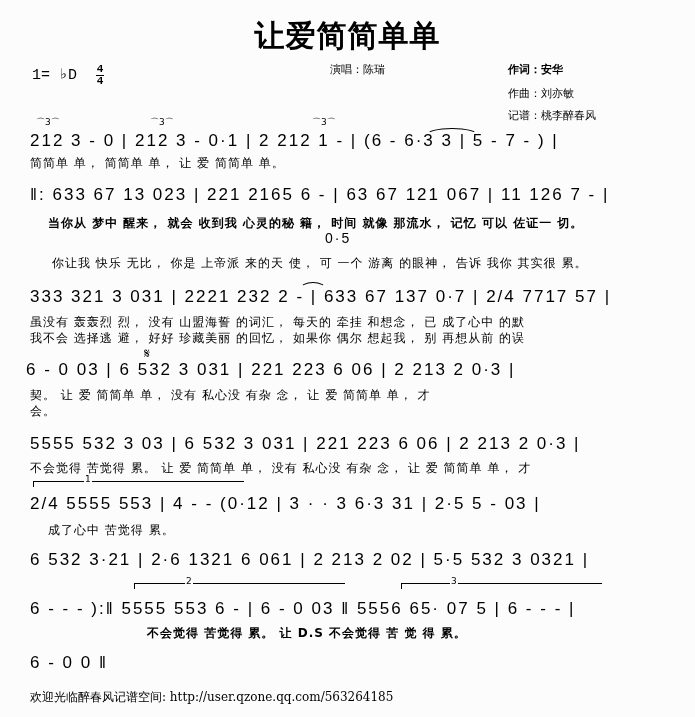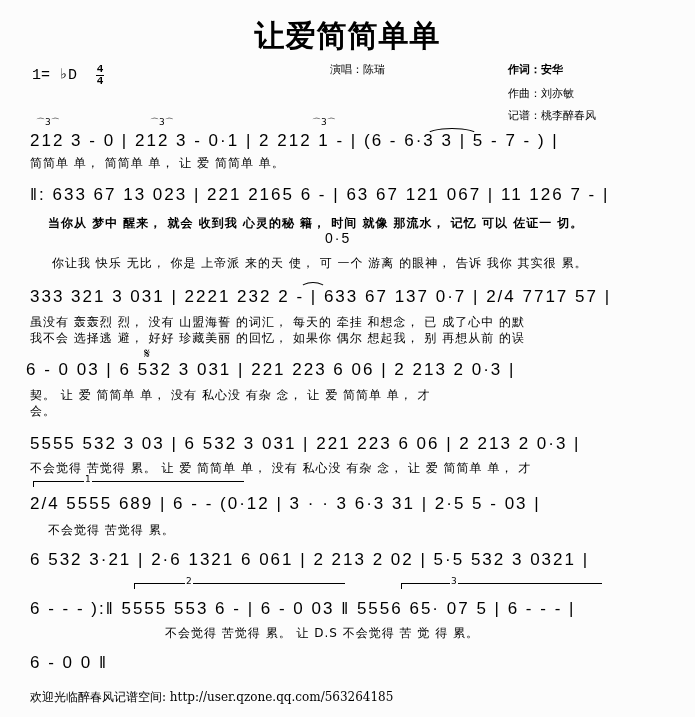--- a/index.html
+++ b/index.html
@@ -57,29 +57,29 @@
 <div class="abs notes" style="left:26px;top:360px;">6 - 0 03 | 6 532 3 031 | 221 223 6 06 | 2 213 2 0·3 |</div>
 <div class="abs lyric" style="left:30px;top:387px;">契。      让    爱 简简单  单，  没有    私心没 有杂   念， 让     爱 简简单  单，    才</div>
 <div class="abs lyric" style="left:30px;top:403px;">会。</div>
 
 <div class="abs notes" style="left:30px;top:434px;">5555 532 3 03 | 6 532 3 031 | 221 223 6 06 | 2 213 2 0·3 |</div>
 <div class="abs lyric" style="left:30px;top:460px;">不会觉得 苦觉得 累。 让    爱 简简单  单， 没有   私心没 有杂  念， 让     爱 简简单 单，      才</div>
 
 <div class="bracket" style="left:33px;top:481px;width:210px;">
     <span style="left:50px;">1</span>
   </div>
-<div class="abs notes" style="left:30px;top:494px;">2/4 5555 689 | 6 - - (0·12 | 3 · · 3 6·3 31 | 2·5 5 - 03 |</div>
-<div class="abs lyric" style="left:48px;top:522px;">不会觉得  苦觉得      累。</div>
+<div class="abs notes" style="left:30px;top:494px;">2/4 5555 553 | 4 - - (0·12 | 3 · · 3 6·3 31 | 2·5 5 - 03 |</div>
+<div class="abs lyric" style="left:48px;top:522px;">成了心中  苦觉得      累。</div>
 
 <div class="abs notes" style="left:30px;top:550px;">6 532 3·21 | 2·6 1321 6 061 | 2 213 2 02 | 5·5 532 3 0321 |</div>
 
 <div class="bracket" style="left:134px;top:583px;width:210px;">
     <span style="left:50px;">2</span>
   </div>
 <div class="bracket" style="left:401px;top:583px;width:200px;">
     <span style="left:48px;">3</span>
   </div>
 <div class="abs notes" style="left:30px;top:599px;">6 - - - ):‖ 5555 553 6 - | 6 - 0 03 ‖ 5556 65· 07 5 | 6 - - - |</div>
-<div class="abs lyric" style="left:165px;top:625px;">不会觉得 苦觉得 累。                让 D.S 不会觉得   苦     觉 得    累。</div>
+<div class="abs lyric" style="left:147px;top:625px;font-weight:bold;">不会觉得 苦觉得 累。                让 D.S 不会觉得   苦     觉 得    累。</div>
 
 <div class="abs notes" style="left:30px;top:653px;">6 - 0 0 ‖</div>
 
 <div class="abs footer" style="left:30px;top:689px;">欢迎光临醉春风记谱空间: http://user.qzone.qq.com/563264185</div>
 
 </body></html>

